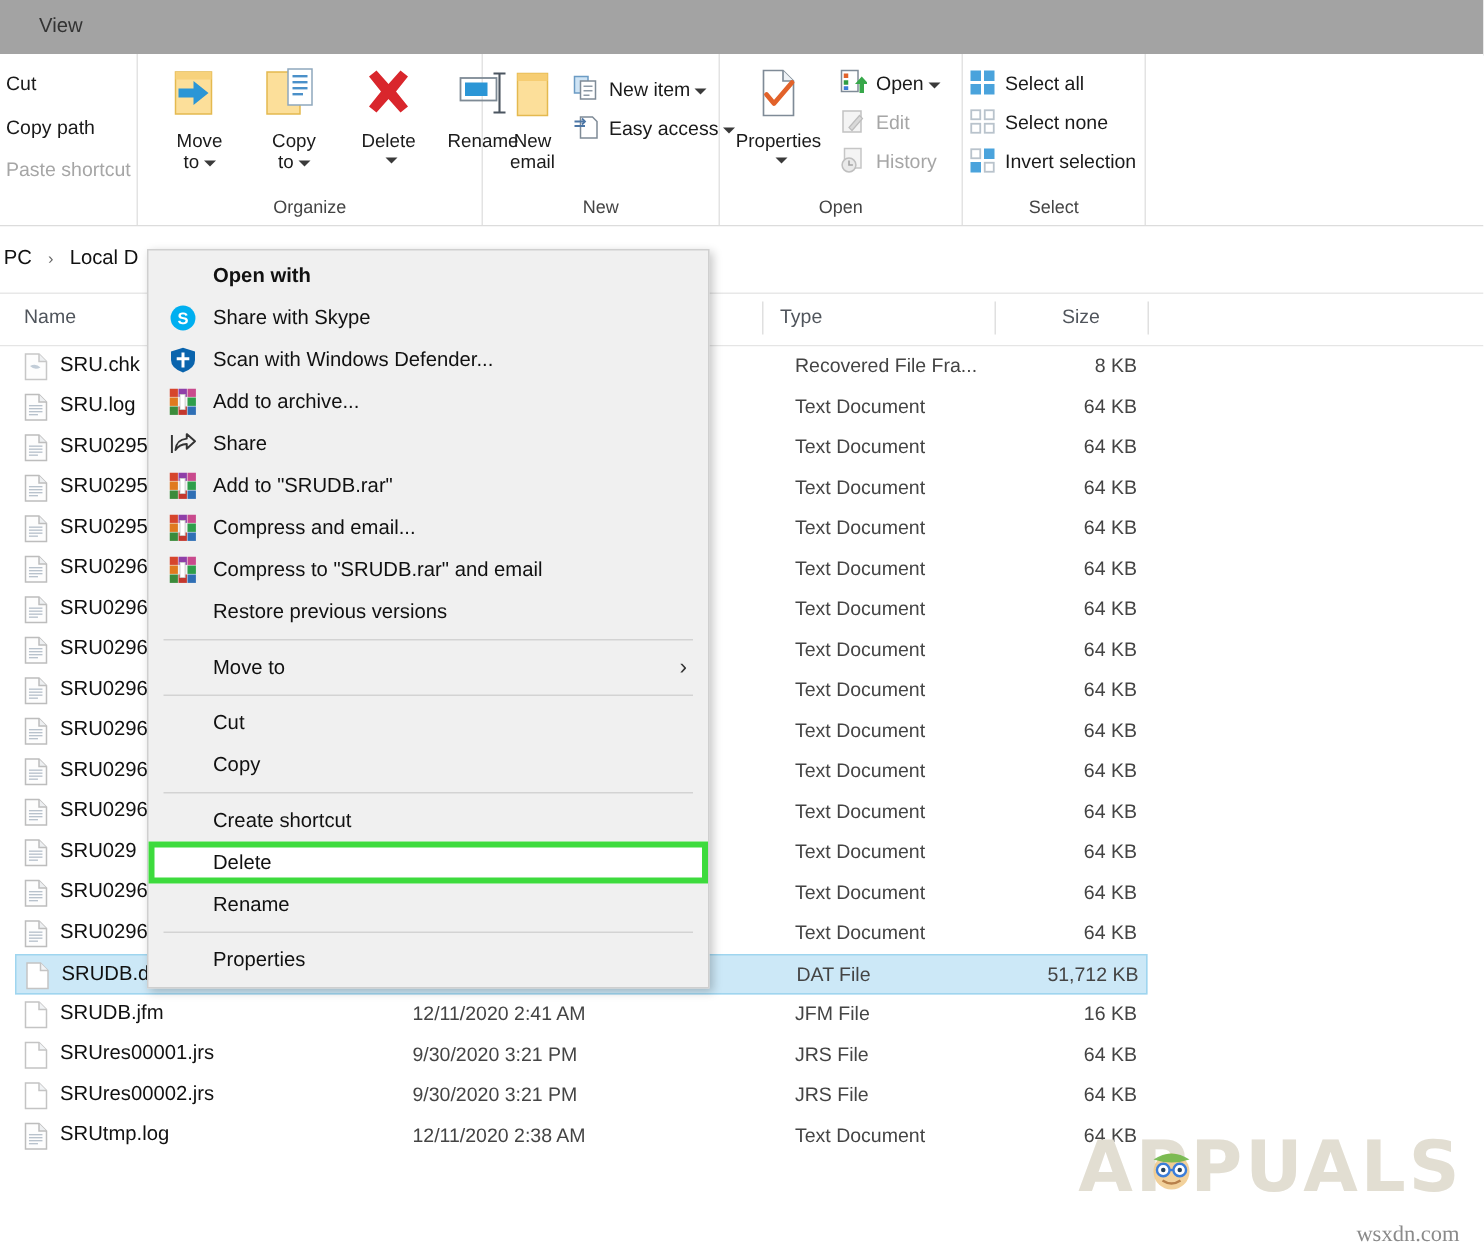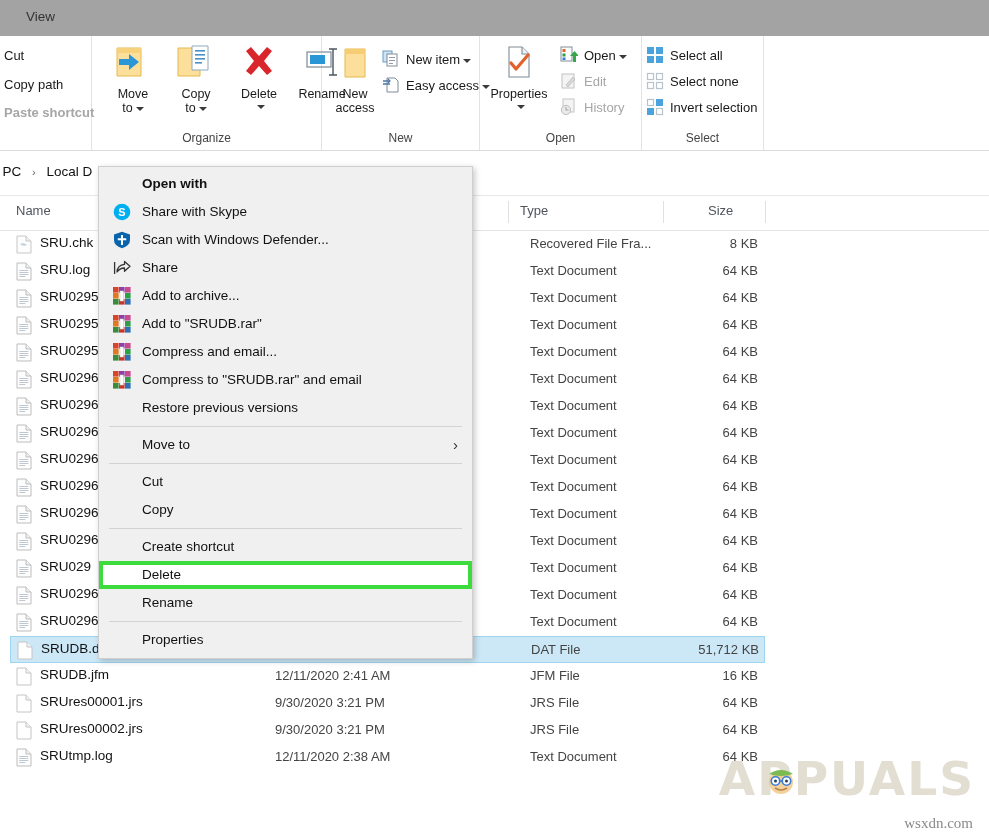--- a/index.html
+++ b/index.html
@@ -287,21 +287,21 @@
 
 <div id="tabstrip">
   <div id="tab-view">View</div>
 </div>
 
 <div id="ribbon">
 
   <div class="rgroup sep" style="left:0; width:92px;">
     <div class="txtcmd" style="top:12px;">Cut</div>
     <div class="txtcmd" style="top:41px;">Copy path</div>
-    <div class="txtcmd disabled" style="top:69px;font-weight:bold;">Paste shortcut</div>
+    <div class="txtcmd disabled" style="top:69px;">Paste shortcut</div>
   </div>
 
   <div class="rgroup sep" style="left:92px; width:230px;">
 
     <div class="bigbtn" style="left:10px;">
       <span class="glyph">
         <svg width="48" height="42" viewBox="0 0 48 42">
           <path d="M8 6 h24 v28 h-24 z" fill="#fcdf9a" stroke="#e4b94f" stroke-width="1"></path>
           <path d="M8 6 h24 v5 h-24 z" fill="#f7d27c"></path>
           <path d="M30 20 l-10 -8 v5 h-10 v6 h10 v5 z" fill="#2b96d6"></path>
@@ -354,21 +354,21 @@
 
   <div class="rgroup sep" style="left:322px; width:158px;">
     <div class="bigbtn" style="left:2px;">
       <span class="glyph">
         <svg width="48" height="42" viewBox="0 0 48 42">
           <path d="M14 7 h20 v28 h-20 z" fill="#fcdf9a" stroke="#e4b94f" stroke-width="1"></path>
           <path d="M14 7 h20 v5 h-20 z" fill="#f6cd72"></path>
         </svg>
       </span>
       <span>New</span><br>
-      <span>access</span>
+      <span>email</span>
     </div>
 
     <div class="smallcmd" style="left:60px; top:12px;">
       <span class="ico">
         <svg width="18" height="18" viewBox="0 0 18 18">
           <rect x="1" y="1" width="9" height="11" fill="#cfe4f5" stroke="#6b9bc4" stroke-width="1"></rect>
           <rect x="5" y="4" width="10" height="12" fill="#ffffff" stroke="#7f8b97" stroke-width="1"></rect>
           <g fill="#8e9aa6">
               <rect x="7" y="7" width="6" height="1"></rect>
               <rect x="7" y="10" width="6" height="1"></rect>
@@ -789,36 +789,36 @@
 <div id="ctxmenu">
     <div class="mi bold"><span>Open with</span></div>
     <div class="mi"><span class="mico"><svg width="18" height="18" viewBox="0 0 18 18">
           <circle cx="9" cy="9" r="8.3" fill="#00aff0"></circle>
           <text x="9" y="13.2" font-size="11" font-weight="bold" fill="#ffffff" text-anchor="middle" font-family="Liberation Sans, sans-serif">S</text>
         </svg></span><span>Share with Skype</span></div>
     <div class="mi"><span class="mico"><svg width="18" height="18" viewBox="0 0 18 18">
           <path d="M9 0.8 L17 3.4 V9 q0 5.6 -8 8.3 Q1 14.6 1 9 V3.4 z" fill="#0a64ad"></path>
           <path d="M8 4 h2 v3.2 h3.2 v2 H10 V14 H8 V9.2 H4.8 v-2 H8 z" fill="#ffffff"></path>
         </svg></span><span>Scan with Windows Defender...</span></div>
-    <div class="mi"><span class="mico"><svg width="18" height="18" viewBox="0 0 18 18">
-          <path d="M1.6 3 v12" stroke="#333" stroke-width="1.3" fill="none"></path>
-          <path d="M4 13 q0.5 -7 7.5 -7.6 v-3 L17 7.2 l-5.5 5 v-3.2 q-5 0.2 -7.5 4z" fill="none" stroke="#333" stroke-width="1.3" stroke-linejoin="round"></path>
-        </svg></span><span>Share</span></div>
     <div class="mi"><span class="mico"><svg width="18" height="18" viewBox="0 0 18 18">
           <rect x="0" y="0" width="5.6" height="5.6" fill="#d6452c"></rect>
           <rect x="6" y="0" width="5.6" height="5.6" fill="#8f3fa8"></rect>
           <rect x="12" y="0" width="5.6" height="5.6" fill="#c94a8d"></rect>
           <rect x="0" y="6" width="5.6" height="5.6" fill="#e07a1f"></rect>
           <rect x="6" y="6" width="5.6" height="5.6" fill="#f2f2f2"></rect>
           <rect x="12" y="6" width="5.6" height="5.6" fill="#2e9e4b"></rect>
           <rect x="0" y="12" width="5.6" height="5.6" fill="#3b8b3b"></rect>
           <rect x="6" y="12" width="5.6" height="5.6" fill="#c3382e"></rect>
           <rect x="12" y="12" width="5.6" height="5.6" fill="#2f6fb5"></rect>
           <rect x="7" y="4" width="3.4" height="10" fill="#ffffff" stroke="#c9c9c9" stroke-width="0.6"></rect>
         </svg></span><span>Add to archive...</span></div>
+    <div class="mi"><span class="mico"><svg width="18" height="18" viewBox="0 0 18 18">
+          <path d="M1.6 3 v12" stroke="#333" stroke-width="1.3" fill="none"></path>
+          <path d="M4 13 q0.5 -7 7.5 -7.6 v-3 L17 7.2 l-5.5 5 v-3.2 q-5 0.2 -7.5 4z" fill="none" stroke="#333" stroke-width="1.3" stroke-linejoin="round"></path>
+        </svg></span><span>Share</span></div>
     <div class="mi"><span class="mico"><svg width="18" height="18" viewBox="0 0 18 18">
           <rect x="0" y="0" width="5.6" height="5.6" fill="#d6452c"></rect>
           <rect x="6" y="0" width="5.6" height="5.6" fill="#8f3fa8"></rect>
           <rect x="12" y="0" width="5.6" height="5.6" fill="#c94a8d"></rect>
           <rect x="0" y="6" width="5.6" height="5.6" fill="#e07a1f"></rect>
           <rect x="6" y="6" width="5.6" height="5.6" fill="#f2f2f2"></rect>
           <rect x="12" y="6" width="5.6" height="5.6" fill="#2e9e4b"></rect>
           <rect x="0" y="12" width="5.6" height="5.6" fill="#3b8b3b"></rect>
           <rect x="6" y="12" width="5.6" height="5.6" fill="#c3382e"></rect>
           <rect x="12" y="12" width="5.6" height="5.6" fill="#2f6fb5"></rect>

